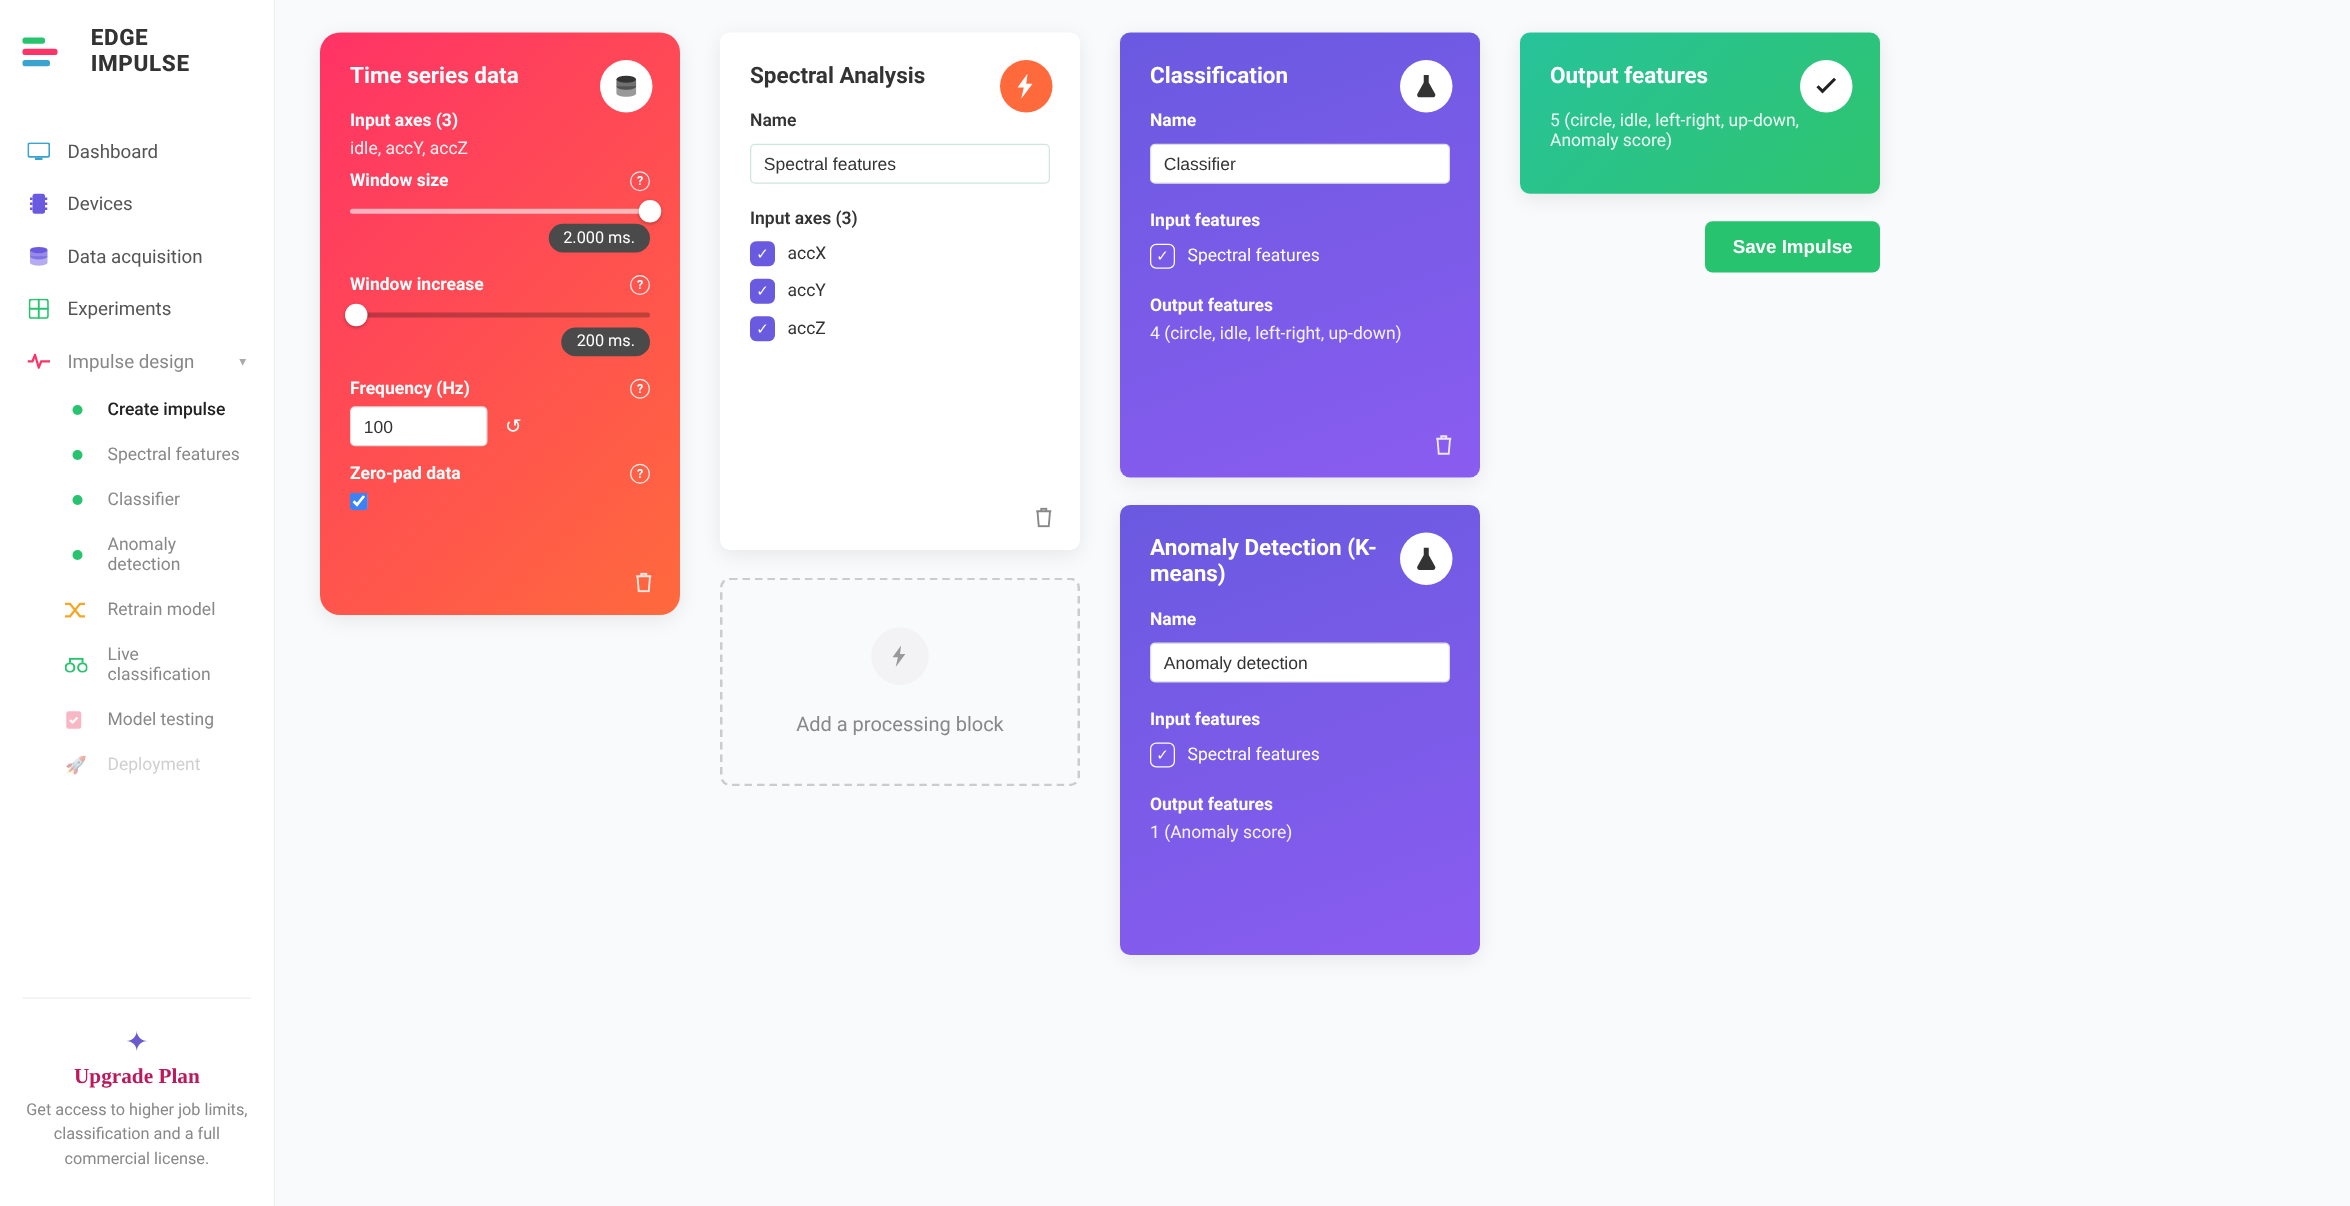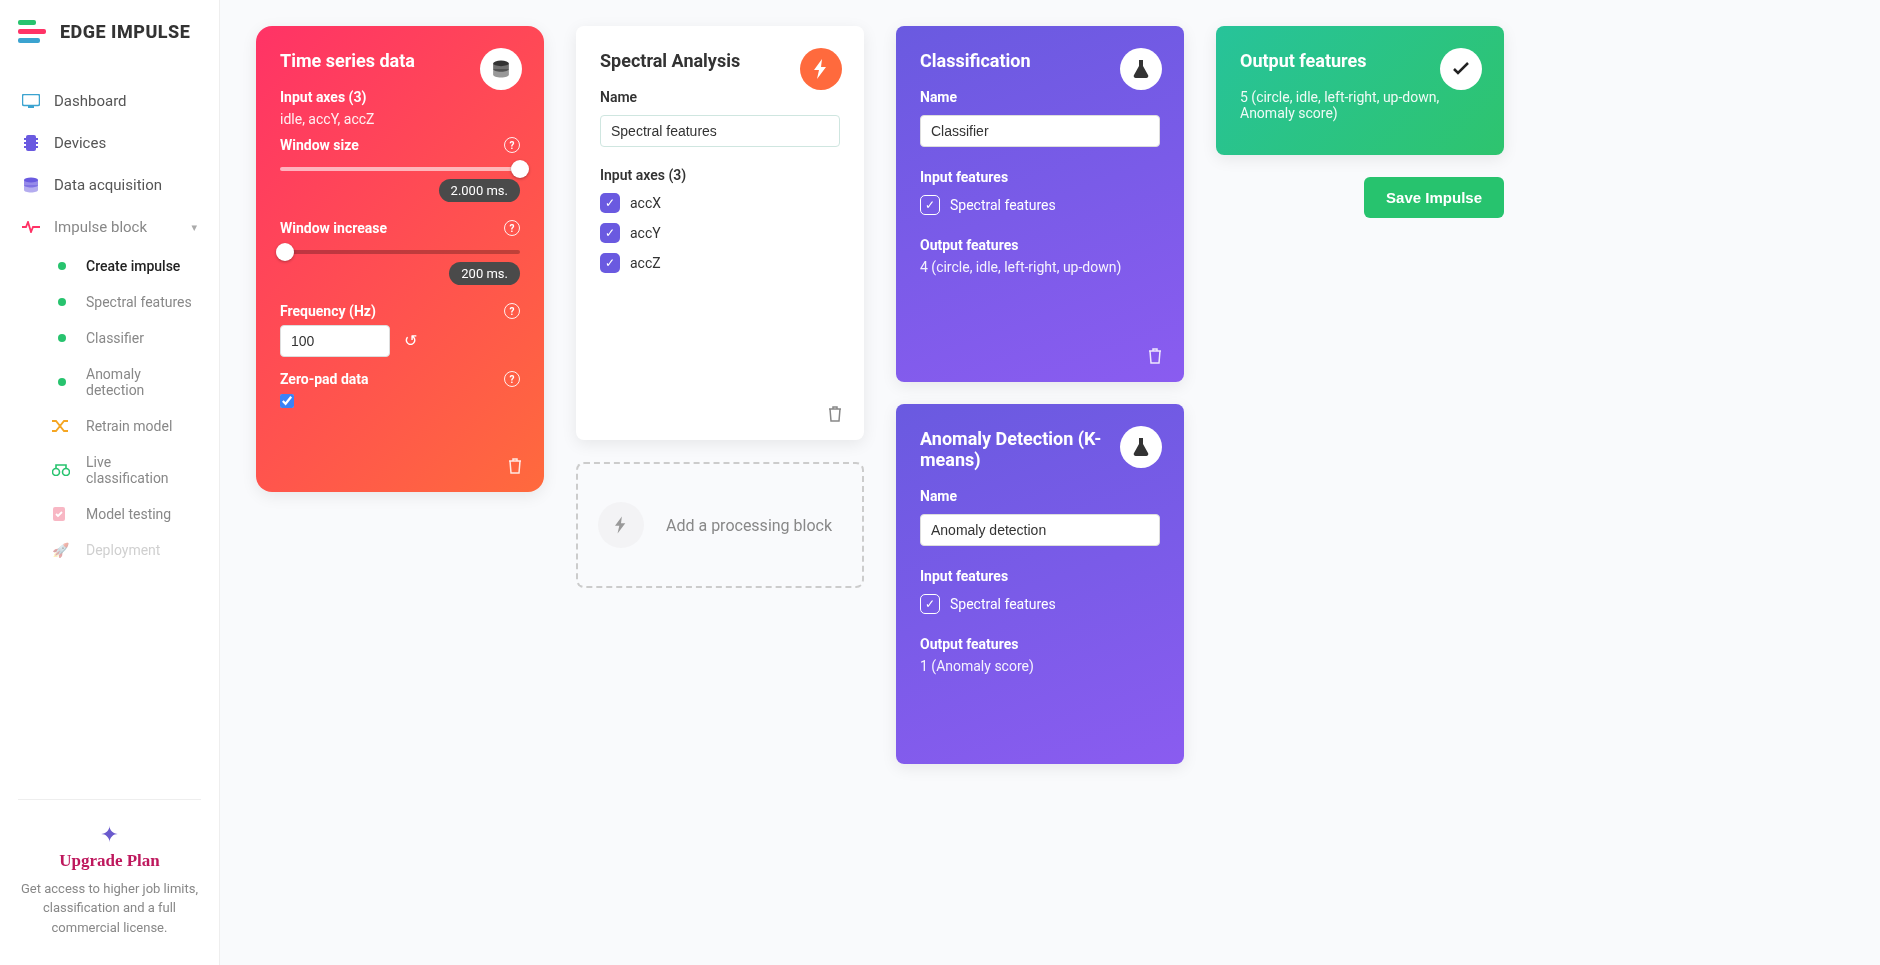--- a/index.html
+++ b/index.html
@@ -19,21 +19,21 @@
   background: #fff;
   border-right: 1px solid #eee;
   display: flex;
   flex-direction: column;
   position: relative;
 }
 .logo {
   padding: 20px 18px;
   display: flex;
   align-items: center;
-  gap: 10px;
+  gap: 23px;
   font-weight: 800;
   font-size: 18px;
   letter-spacing: 0.5px;
 }
 .logo-icon { width: 32px; height: 22px; position: relative; }
 .logo-bar { position: absolute; height: 5px; border-radius: 2px; }
 .lb1 { background:#27c36e; width:18px; top:0; left:0;}
 .lb2 { background:#f36; width:28px; top:9px; left:0;}
 .lb3 { background:#3ba3d0; width:22px; top:18px; left:0;}
 .nav { flex:1; overflow-y:auto; padding-top:4px; }
@@ -130,21 +130,21 @@
   display:flex;align-items:center;justify-content:center;color:#fff;font-size:12px;
 }
 .chk.outline{ background:transparent;border:1.5px solid #fff;color:#fff;}
 .card-white .chk{ background:#6a5ae0;}
 .card-white .label{ color:#333; font-weight:600;}
 .card-white .input-txt{ border:1px solid #cfe6e0;}
 
 .dashed {
   width:288px; border:2px dashed #ccc; border-radius:8px;
   padding:38px 20px; text-align:left; color:#888;
-  display:flex; flex-direction:row; align-items:center; gap:22px;
+  display:flex; flex-direction:column; align-items:center; gap:22px;
 }
 .dashed .circ{
   width:46px;height:46px;border-radius:50%;background:#f3f3f5;
   display:flex;align-items:center;justify-content:center;color:#999;font-size:18px;
 }
 .output-card{ padding-bottom:26px;}
 .save-btn{
   background:#27c36e;color:#fff;border:none;border-radius:6px;
   padding:12px 22px;font-size:15px;font-weight:600;cursor:pointer;
   align-self:flex-end;
@@ -196,27 +196,37 @@
       <div class="nav-item">
         <span class="nicon">
           <svg width="16" height="16" viewBox="0 0 16 16">
               <ellipse cx="8" cy="3" rx="7" ry="2.5" fill="#6a5ae0"></ellipse>
               <path d="M1 3v5c0 1.4 3.1 2.5 7 2.5s7-1.1 7-2.5V3" fill="#6a5ae0" opacity=".7"></path>
               <path d="M1 8v5c0 1.4 3.1 2.5 7 2.5s7-1.1 7-2.5V8" fill="#6a5ae0" opacity=".5"></path>
             </svg>
         </span>
         <span>Data acquisition</span>
       </div>
+      <div class="nav-item">
+        <span class="nicon">
+          <svg width="16" height="16" viewBox="0 0 16 16">
+              <rect x="0.5" y="0.5" width="15" height="15" rx="2" fill="none" stroke="#27c36e" stroke-width="1.5"></rect>
+              <line x1="8" y1="0" x2="8" y2="16" stroke="#27c36e" stroke-width="1.5"></line>
+              <line x1="0" y1="8" x2="16" y2="8" stroke="#27c36e" stroke-width="1.5"></line>
+            </svg>
+        </span>
+        <span>Experiments</span>
+      </div>
       <div class="nav-item active-parent">
         <span class="nicon">
           <svg width="18" height="12" viewBox="0 0 18 12">
               <polyline points="0,6 4,6 6,1 9,11 11,6 18,6" fill="none" stroke="#f36" stroke-width="1.8"></polyline>
             </svg>
         </span>
-        <span>Impulse block</span>
+        <span>Impulse design</span>
         <span class="chev">▾</span>
       </div>
 
       <div class="sub-item active">
         <span class="dot dot-green"></span>
         <span>Create impulse</span>
       </div>
       <div class="sub-item">
         <span class="dot dot-green"></span>
         <span>Spectral features</span>

